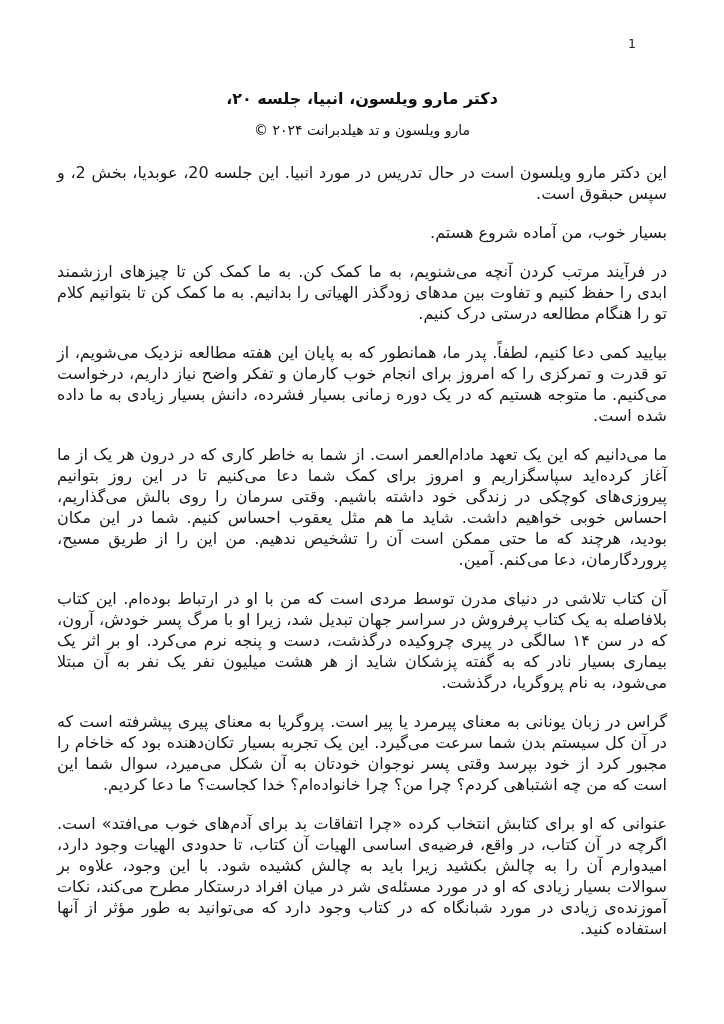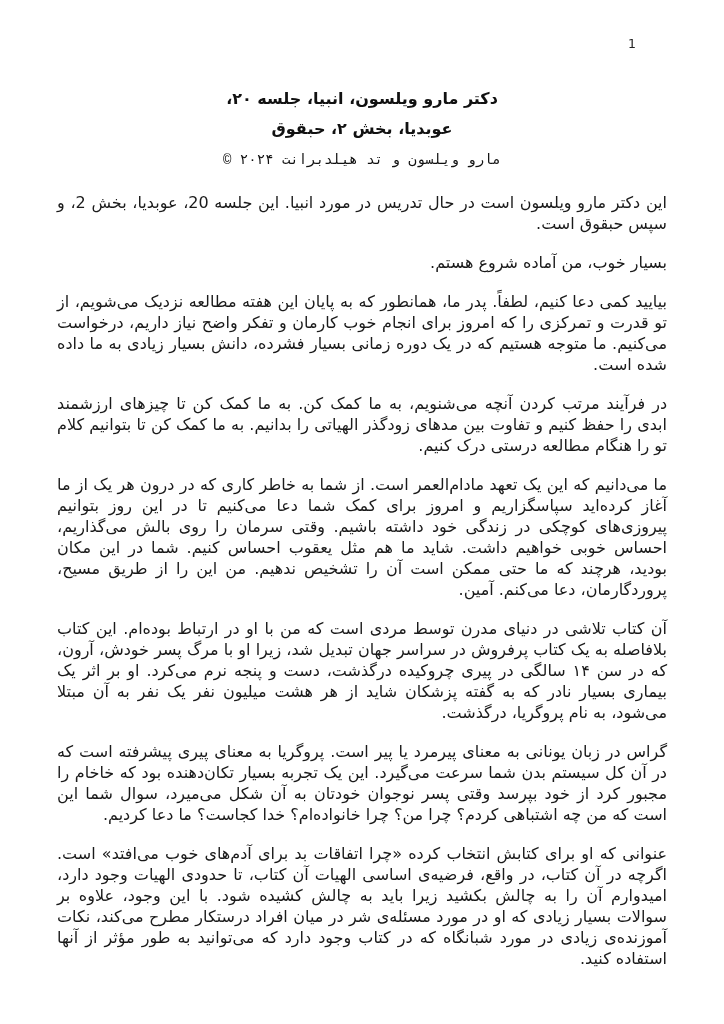--- a/index.html
+++ b/index.html
@@ -38,21 +38,20 @@
     line-height: 30px;
     margin: 0 0 6px 0;
     color: #111;
   }
   .doc-subtitle {
     text-align: center;
     font-size: 14px;
     line-height: 20px;
     margin: 4px 0 0 0;
     color: #111;
-    font-family: Liberation Mono, monospace;
   }
   .doc-body {
     margin-top: 22px;
   }
   .doc-body p {
     margin: 0 0 18px 0;
     font-size: 16px;
     line-height: 21px;
     text-align: justify;
     text-justify: inter-word;
@@ -61,29 +60,28 @@
 </style>
 </head>
 <body>
 
 <div class="page">
 
   <div class="page-number">1</div>
 
   <h1 class="doc-title">
     <span>دکتر مارو ویلسون، انبیا، جلسه ۲۰،</span><br>
-    <span>عوبدیا، بخش ۲، حبقوق</span>
   </h1>
 
   <div class="doc-subtitle">مارو ویلسون و تد هیلدبرانت ۲۰۲۴ ©</div>
 
   <div class="doc-body">
     <p>این دکتر مارو ویلسون است در حال تدریس در مورد انبیا. این جلسه 20، عوبدیا، بخش 2، و سپس حبقوق است.</p>
     <p>بسیار خوب، من آماده شروع هستم.</p>
+    <p>در فرآیند مرتب کردن آنچه می‌شنویم، به ما کمک کن. به ما کمک کن تا چیزهای ارزشمند ابدی را حفظ کنیم و تفاوت بین مدهای زودگذر الهیاتی را بدانیم. به ما کمک کن تا بتوانیم کلام تو را هنگام مطالعه درستی درک کنیم.</p>
     <p>بیایید کمی دعا کنیم، لطفاً. پدر ما، همانطور که به پایان این هفته مطالعه نزدیک می‌شویم، از تو قدرت و تمرکزی را که امروز برای انجام خوب کارمان و تفکر واضح نیاز داریم، درخواست می‌کنیم. ما متوجه هستیم که در یک دوره زمانی بسیار فشرده، دانش بسیار زیادی به ما داده شده است.</p>
-    <p>در فرآیند مرتب کردن آنچه می‌شنویم، به ما کمک کن. به ما کمک کن تا چیزهای ارزشمند ابدی را حفظ کنیم و تفاوت بین مدهای زودگذر الهیاتی را بدانیم. به ما کمک کن تا بتوانیم کلام تو را هنگام مطالعه درستی درک کنیم.</p>
     <p>ما می‌دانیم که این یک تعهد مادام‌العمر است. از شما به خاطر کاری که در درون هر یک از ما آغاز کرده‌اید سپاسگزاریم و امروز برای کمک شما دعا می‌کنیم تا در این روز بتوانیم پیروزی‌های کوچکی در زندگی خود داشته باشیم. وقتی سرمان را روی بالش می‌گذاریم، احساس خوبی خواهیم داشت. شاید ما هم مثل یعقوب احساس کنیم. شما در این مکان بودید، هرچند که ما حتی ممکن است آن را تشخیص ندهیم. من این را از طریق مسیح، پروردگارمان، دعا می‌کنم. آمین.</p>
     <p>آن کتاب تلاشی در دنیای مدرن توسط مردی است که من با او در ارتباط بوده‌ام. این کتاب بلافاصله به یک کتاب پرفروش در سراسر جهان تبدیل شد، زیرا او با مرگ پسر خودش، آرون، که در سن ۱۴ سالگی در پیری چروکیده درگذشت، دست و پنجه نرم می‌کرد. او بر اثر یک بیماری بسیار نادر که به گفته پزشکان شاید از هر هشت میلیون نفر یک نفر به آن مبتلا می‌شود، به نام پروگریا، درگذشت.</p>
     <p>گراس در زبان یونانی به معنای پیرمرد یا پیر است. پروگریا به معنای پیری پیشرفته است که در آن کل سیستم بدن شما سرعت می‌گیرد. این یک تجربه بسیار تکان‌دهنده بود که خاخام را مجبور کرد از خود بپرسد وقتی پسر نوجوان خودتان به آن شکل می‌میرد، سوال شما این است که من چه اشتباهی کردم؟ چرا من؟ چرا خانواده‌ام؟ خدا کجاست؟ ما دعا کردیم.</p>
     <p>عنوانی که او برای کتابش انتخاب کرده «چرا اتفاقات بد برای آدم‌های خوب می‌افتد» است. اگرچه در آن کتاب، در واقع، فرضیه‌ی اساسی الهیات آن کتاب، تا حدودی الهیات وجود دارد، امیدوارم آن را به چالش بکشید زیرا باید به چالش کشیده شود. با این وجود، علاوه بر سوالات بسیار زیادی که او در مورد مسئله‌ی شر در میان افراد درستکار مطرح می‌کند، نکات آموزنده‌ی زیادی در مورد شبانگاه که در کتاب وجود دارد که می‌توانید به طور مؤثر از آنها استفاده کنید.</p>
   </div>
 
 </div>
 
 </body></html>

